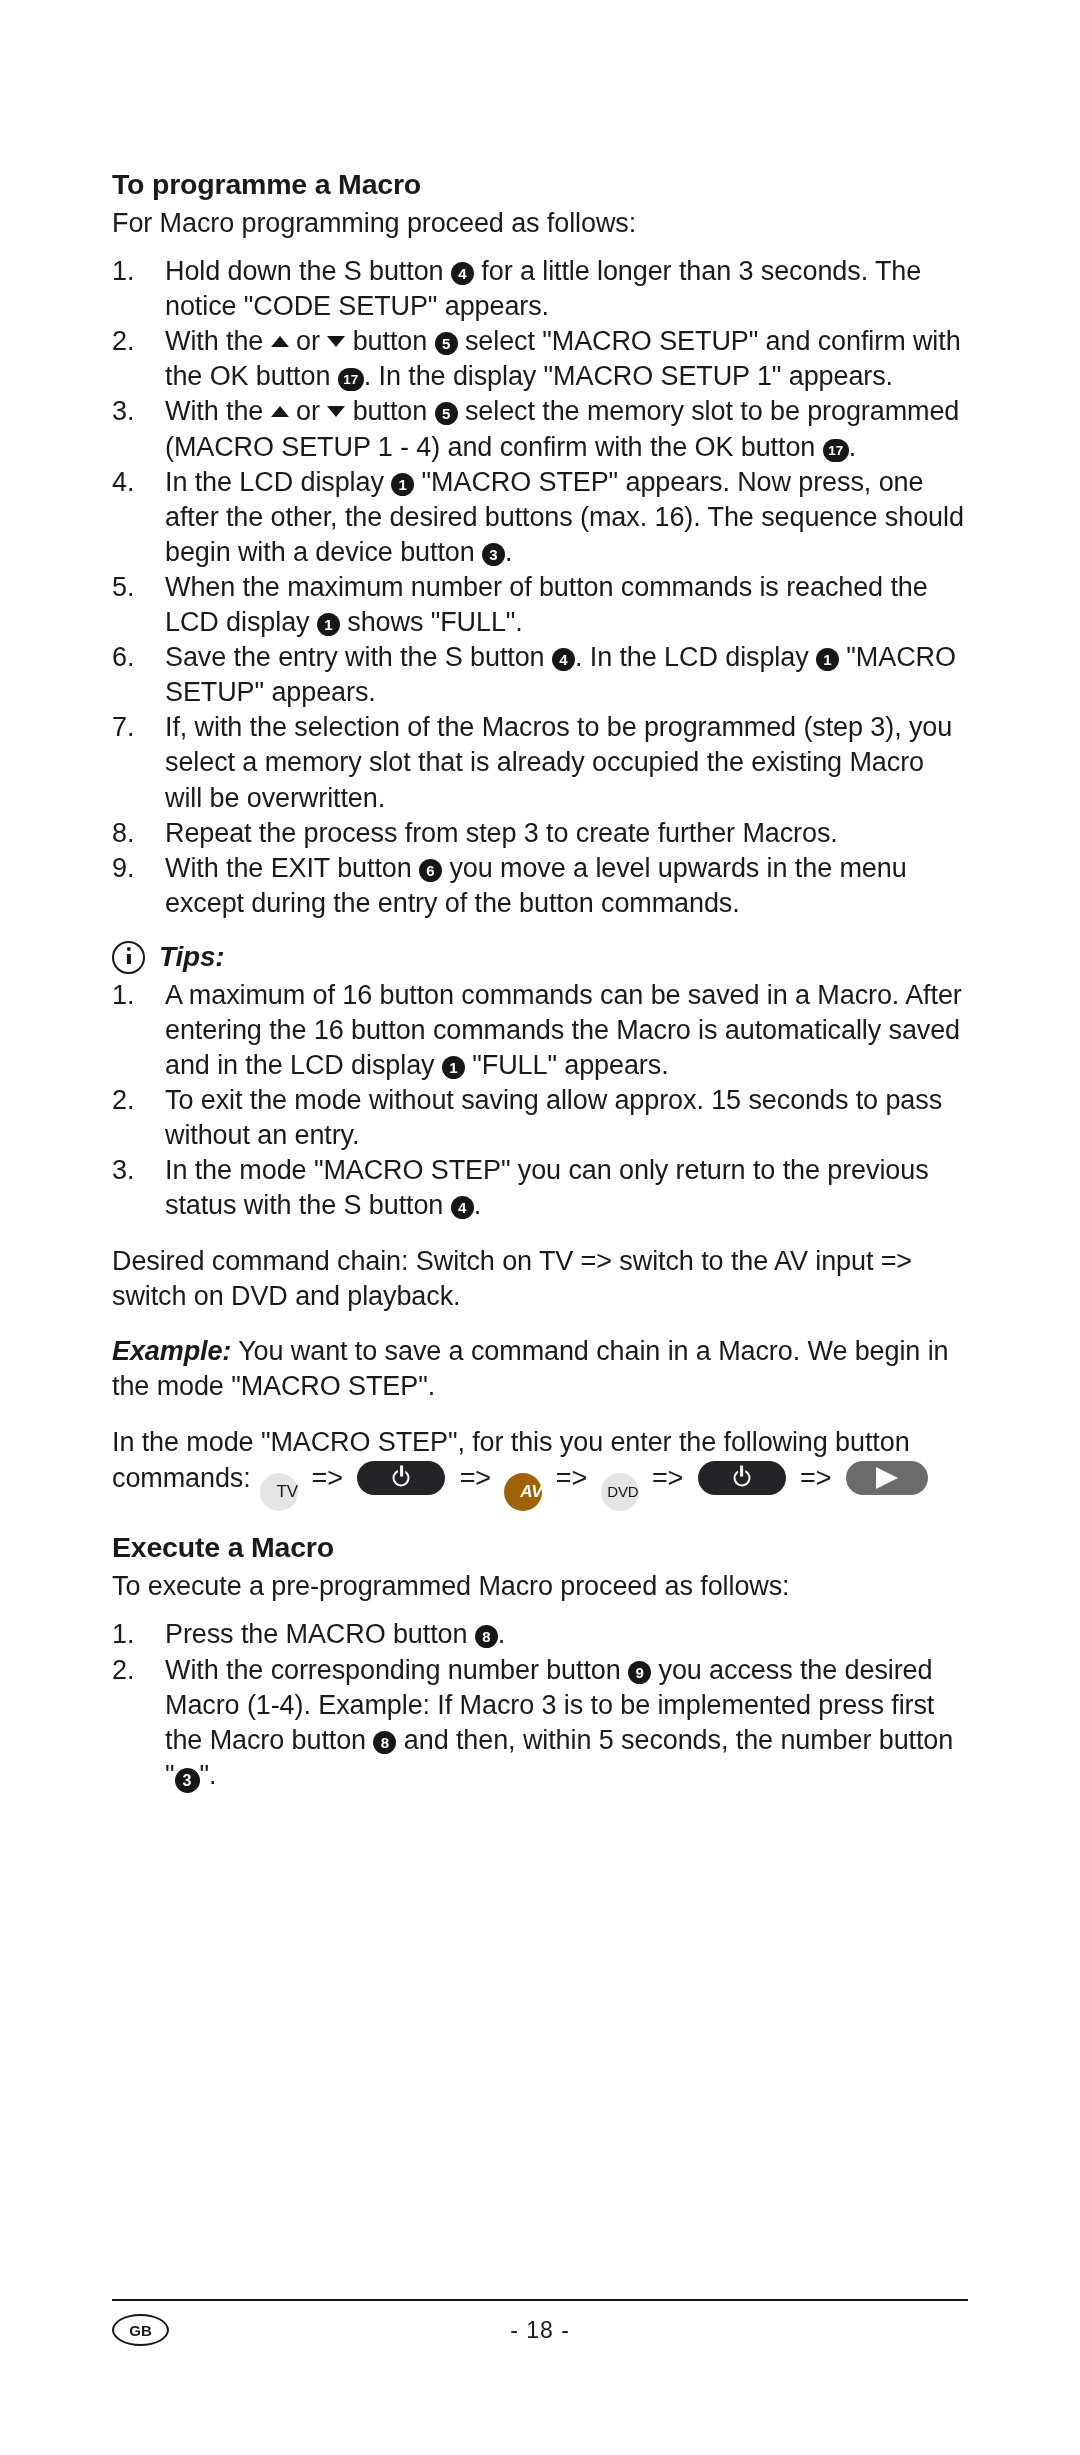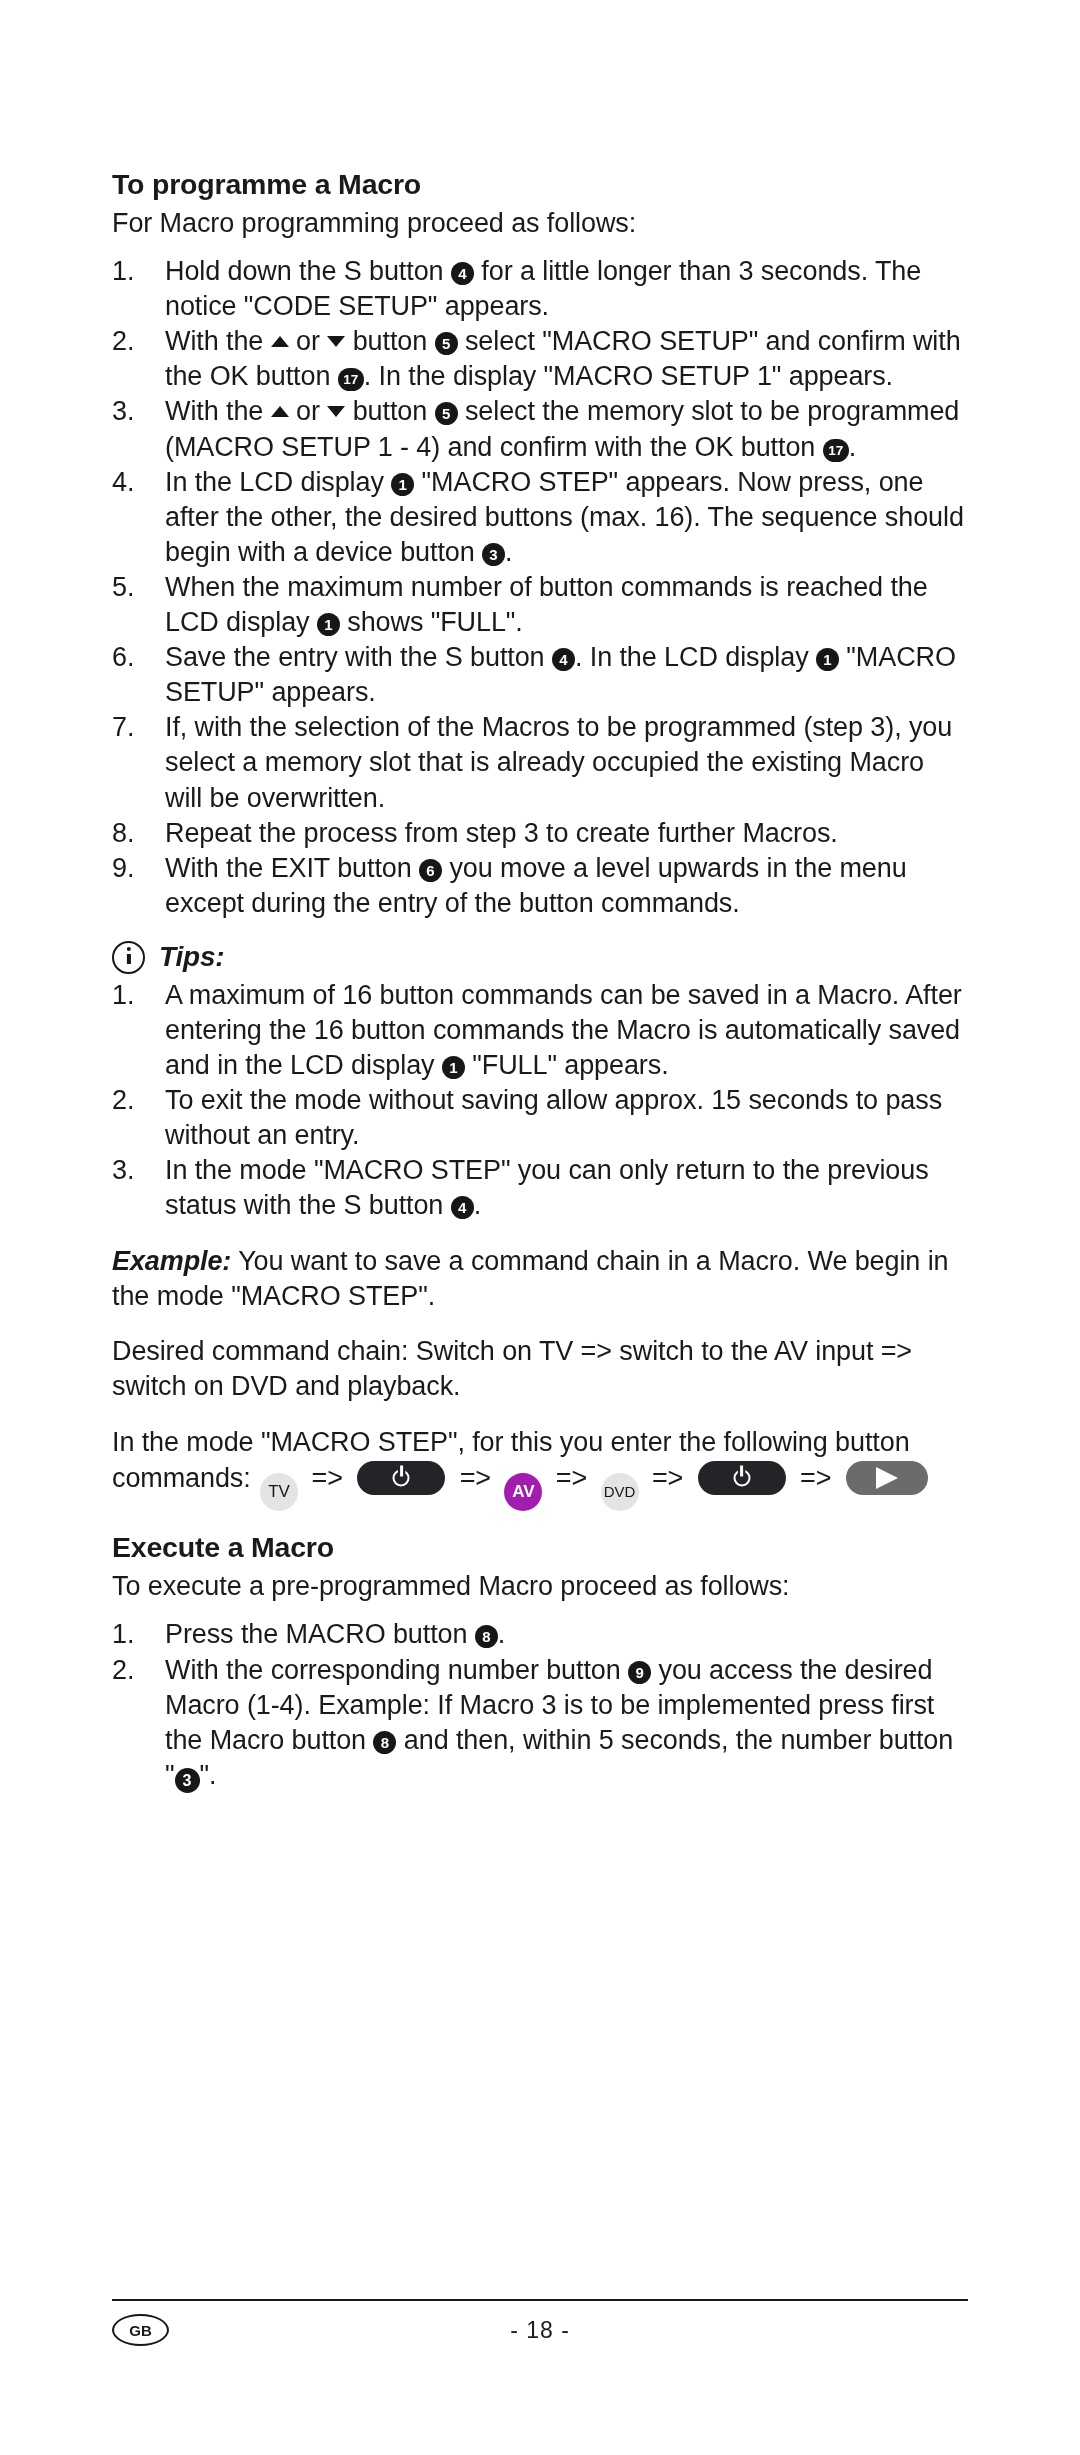--- a/index.html
+++ b/index.html
@@ -163,36 +163,37 @@
   .keyrow {
     font-size: 27px;
     line-height: 1.35;
     letter-spacing: -0.1px;
   }
   .key-circle {
     display: inline-block;
     width: 38px;
     height: 38px;
     border-radius: 50%;
-    text-align: center;
+    text-align: right;
     line-height: 38px;
     font-size: 17px;
     font-weight: normal;
     vertical-align: -10px;
     margin: 0 2px;
     font-family: "Liberation Sans", sans-serif;
   }
   .key-circle.light {
     background: #e4e4e6;
     color: #17171a;
   }
   .key-circle.dark {
-    background: #a21caf;
+    background: #a16207;
     color: #ffffff;
     font-weight: bold;
+    font-style: italic;
   }
   .key-circle.dvd { font-size: 15px; }
   .key-pill {
     display: inline-block;
     width: 88px;
     height: 34px;
     border-radius: 17px;
     background: #242428;
     vertical-align: -8px;
     margin: 0 3px;
@@ -301,25 +302,25 @@
       <span class="info-icon"></span>
       <span class="tips-title">Tips:</span>
     </div>
 
     <ol class="steps">
         <li><span class="num">1.</span>A maximum of 16 button commands can be saved in a Macro. After entering the 16 button commands the Macro is automatically saved and in the LCD display <span class="ref">1</span> "FULL" appears.</li>
         <li><span class="num">2.</span>To exit the mode without saving allow approx. 15 seconds to pass without an entry.</li>
         <li><span class="num">3.</span>In the mode "MACRO STEP" you can only return to the previous status with the S button <span class="ref">4</span>.</li>
       </ol>
 
+    <p class="example-para">Desired command chain: Switch on TV =&gt; switch to the AV input =&gt; switch on DVD and playback.</p>
+
     <p class="example-para">
       <span class="example-label">Example:</span><span> You want to save a command chain in a Macro. We begin in the mode "MACRO STEP".</span>
     </p>
-
-    <p class="example-para">Desired command chain: Switch on TV =&gt; switch to the AV input =&gt; switch on DVD and playback.</p>
 
     <p class="keyrow example-para">
       <span>In the mode "MACRO STEP", for this you enter the following button commands: </span><span id="seq-slot"><span class="key-circle light">TV</span> <span class="arrowseq">=&gt;</span> <span class="key-pill"><span class="pwr"></span></span> <span class="arrowseq">=&gt;</span> <span class="key-circle dark">AV</span> <span class="arrowseq">=&gt;</span> <span class="key-circle light dvd">DVD</span> <span class="arrowseq">=&gt;</span> <span class="key-pill"><span class="pwr"></span></span> <span class="arrowseq">=&gt;</span> <span class="key-pill grey"><span class="play"></span></span> </span>
     </p>
 
     <h2 class="section-head">Execute a Macro</h2>
     <p class="lead">To execute a pre-programmed Macro proceed as follows:</p>
 
     <ol class="steps">
         <li><span class="num">1.</span>Press the MACRO button <span class="ref">8</span>.</li>

